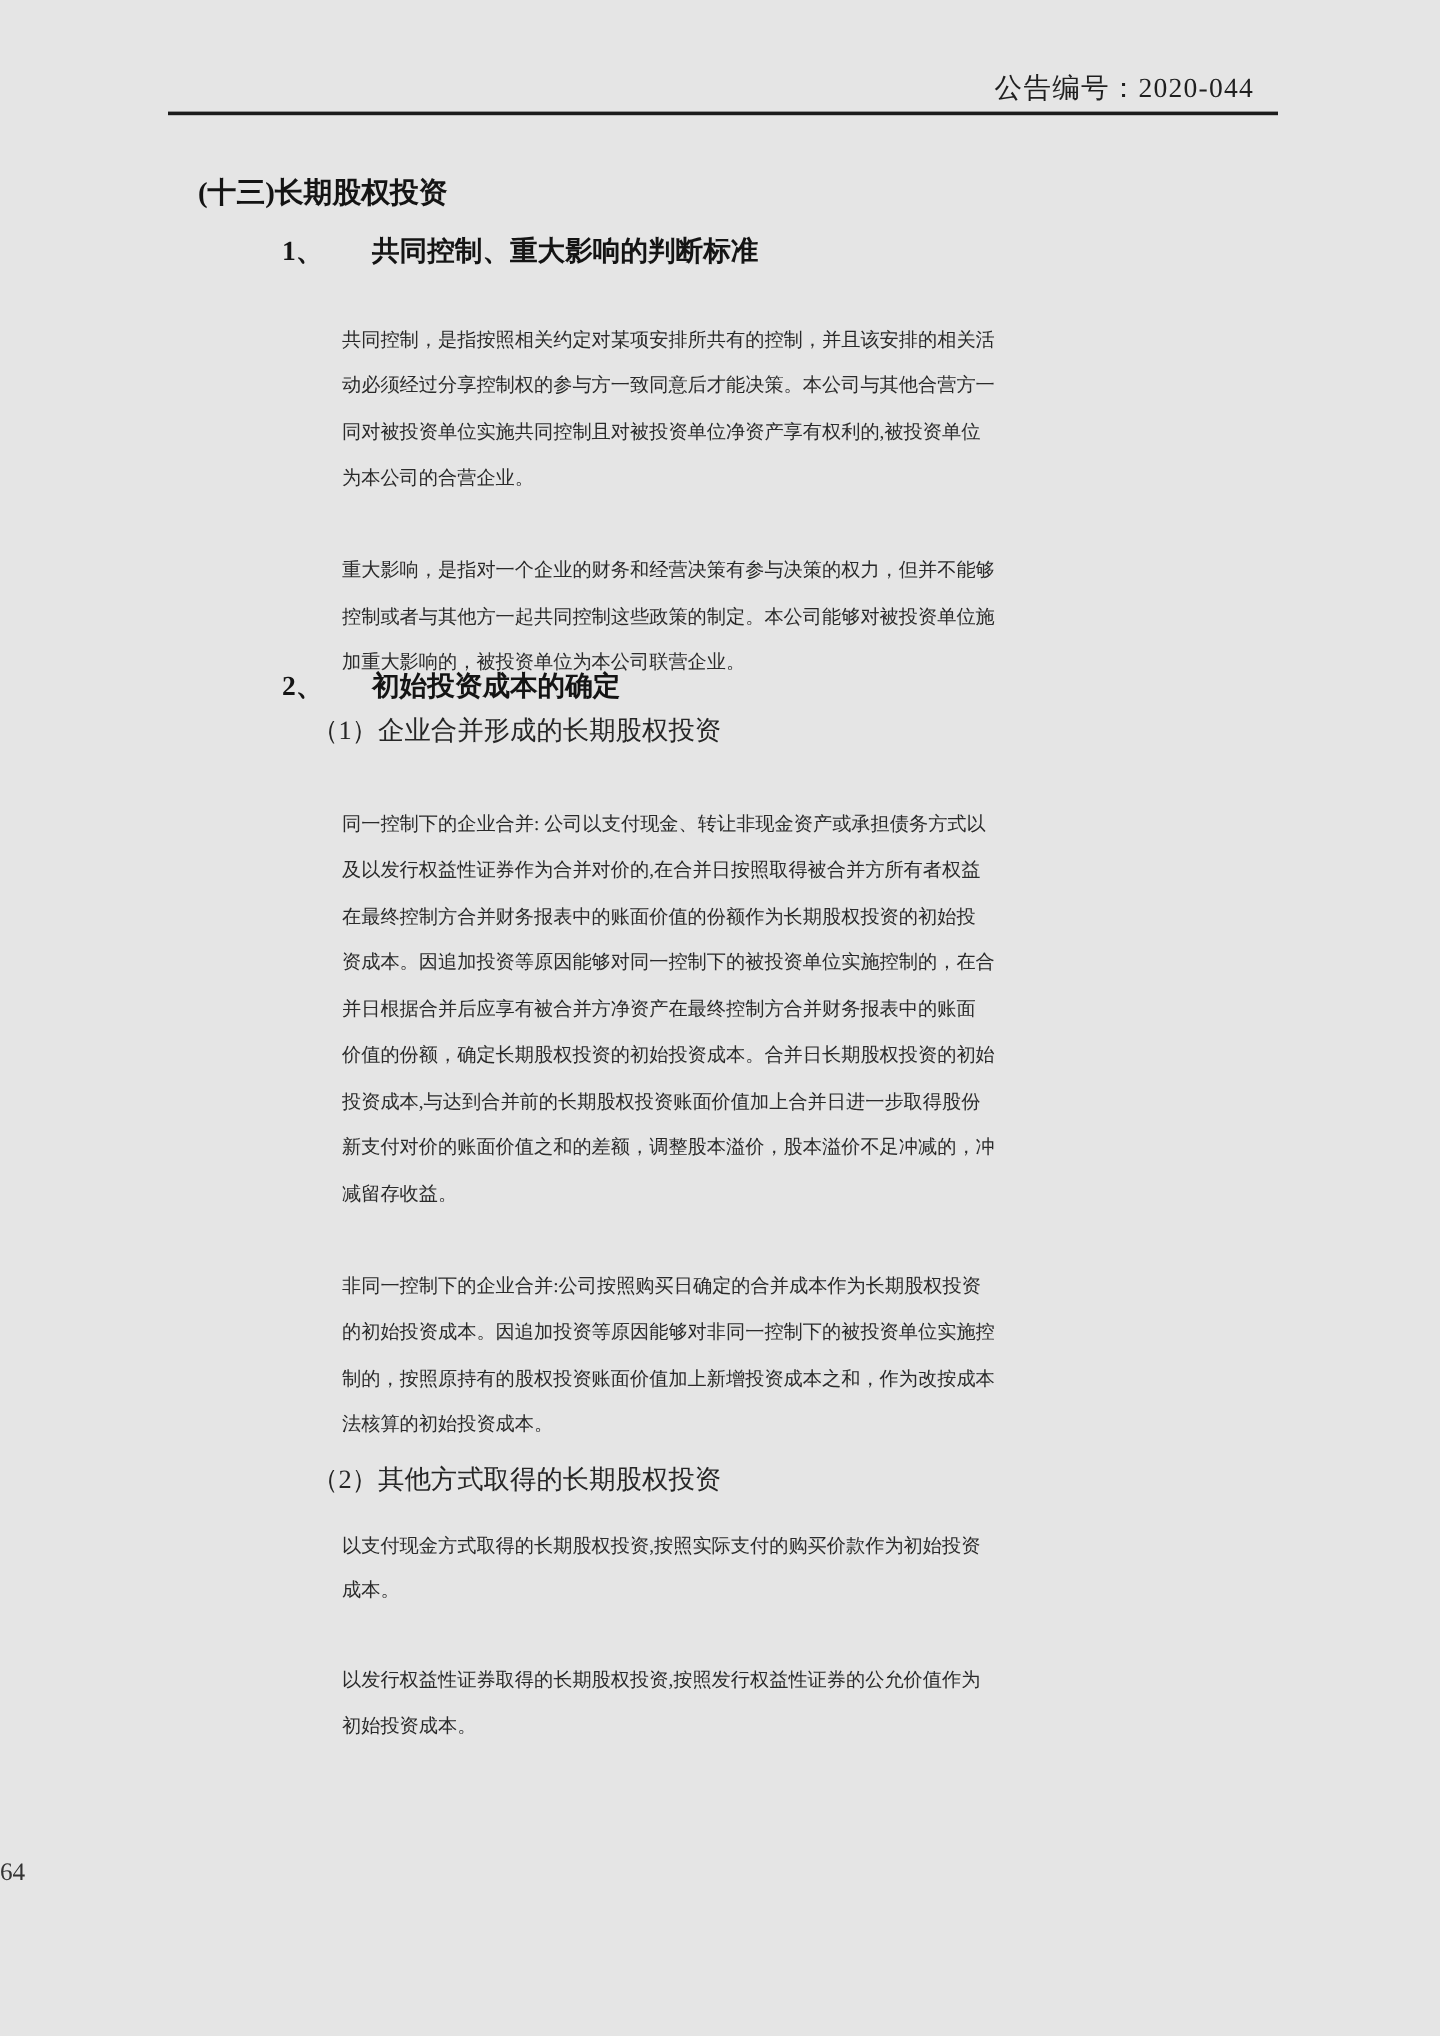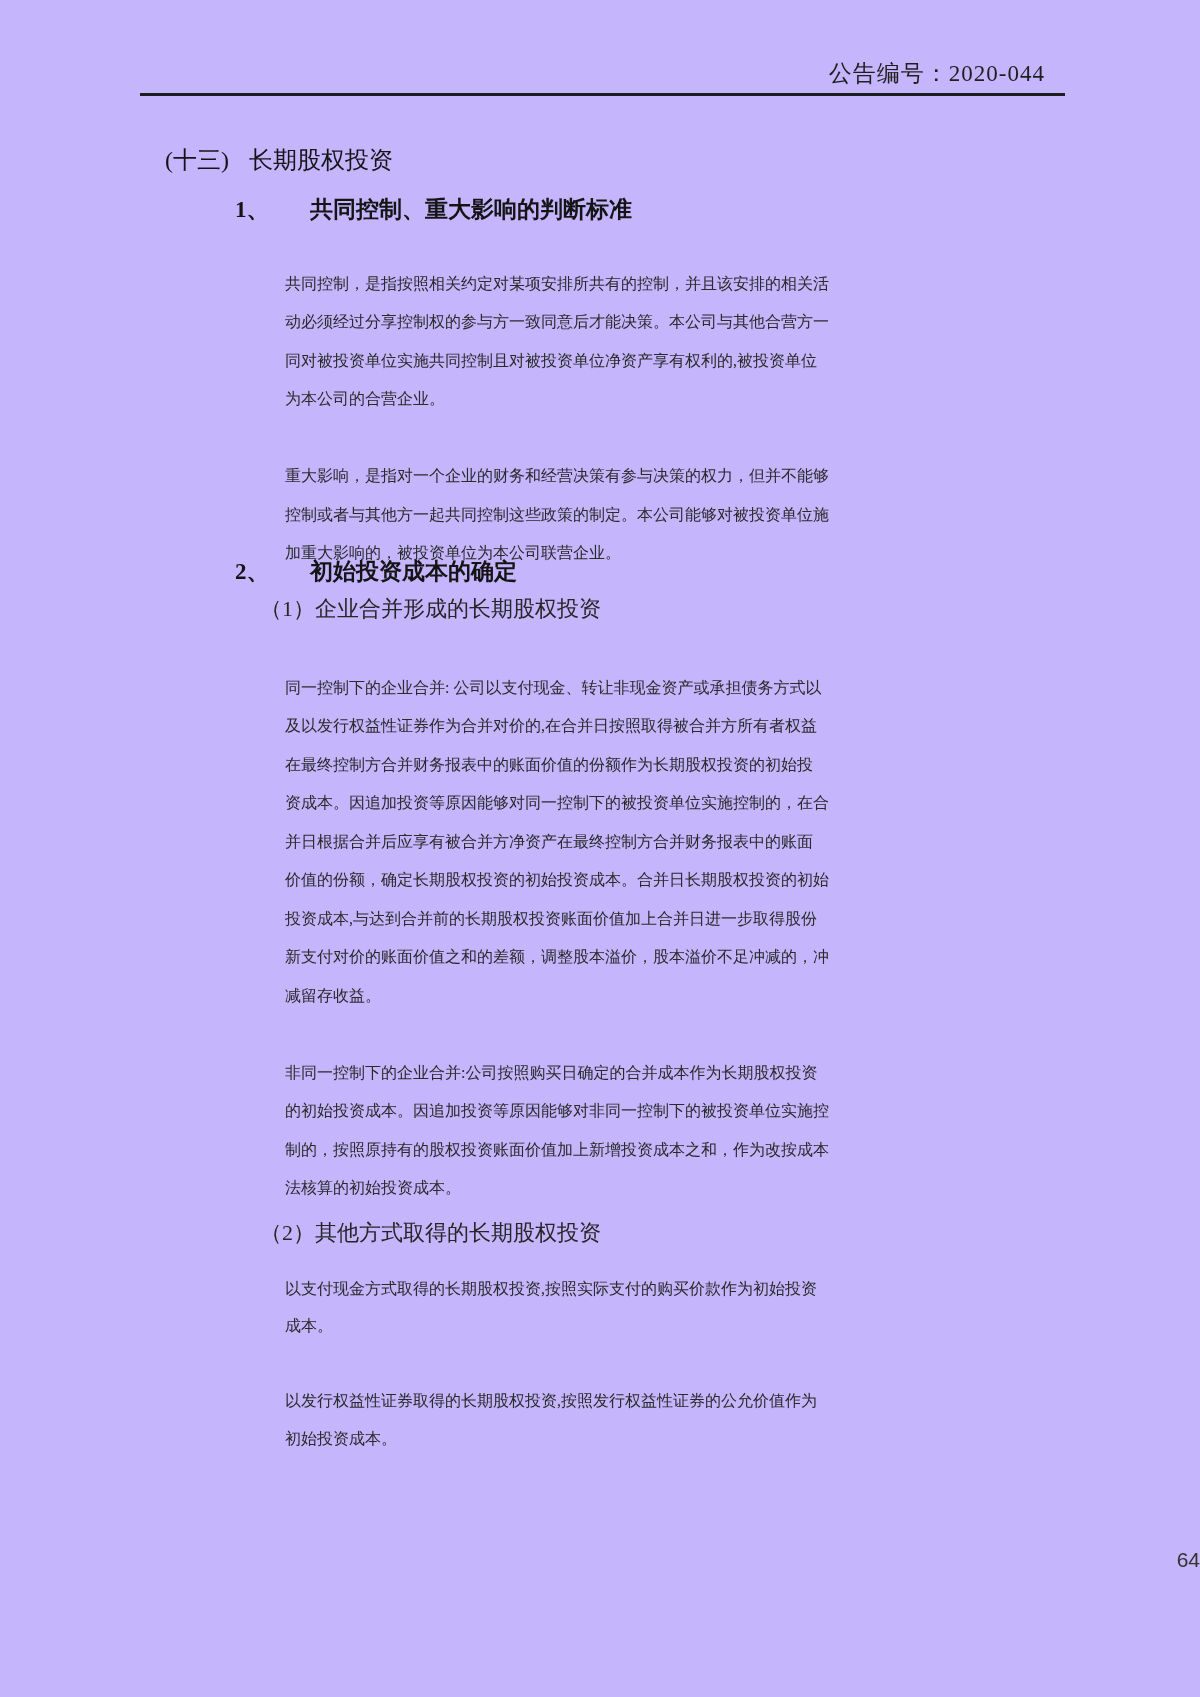--- a/index.html
+++ b/index.html
@@ -4,33 +4,33 @@
 <style>
   html,body{margin:0;padding:0;}
   body{
     width:1200px;height:1697px;
     background:#ffffff;
     font-family:"Liberation Serif","DejaVu Serif",serif;
     color:#262626;
     position:relative;
     overflow:hidden;
   }
-  .page{position:absolute;inset:0;background:#c4b5fd;}
+  .page{position:absolute;inset:0;background:#e5e5e5;}
   .header-no{
     position:absolute;top:58px;right:155px;
     font-size:23px;letter-spacing:1px;color:#1f1f1f;
   }
   .header-rule{
     position:absolute;top:93px;left:140px;width:925px;height:3px;
     background:#1c1c1c;
   }
   .sec-head{
     position:absolute;left:165px;top:144px;
-    font-size:24px;font-weight:normal;color:#141414;
-    display:flex;gap:20px;white-space:nowrap;text-align:right;
+    font-size:24px;font-weight:bold;color:#141414;
+    display:flex;gap:0;white-space:nowrap;text-align:right;
   }
   .num-head{
     position:absolute;left:235px;
     font-size:23px;font-weight:bold;color:#141414;
     display:flex;white-space:nowrap;
   }
   .num-head .num{display:inline-block;width:75px;}
   #item1-head{top:194px;}
   #item2-head{top:556px;}
   .sub-head{
@@ -43,22 +43,22 @@
     position:absolute;left:285px;width:745px;
     font-size:16px;line-height:38.5px;color:#2a2a2a;
     white-space:pre-line;
     text-align:justify;
   }
   #item1-paras{top:226px;}
   #sub1-paras{top:630px;}
   #sub2-paras{top:1232px;line-height:37.5px;}
   .footer-page{
     position:absolute;top:1548px;left:0;width:100%;
-    text-align:right;
-    font-family:Liberation Sans, sans-serif;
+    text-align:left;
+    font-family:Liberation Serif, serif;
     font-size:21px;color:#333;
   }
 </style>
 </head>
 <body>
 
 <div class="page">
 
   <div class="header-no">公告编号：2020-044</div>
 

